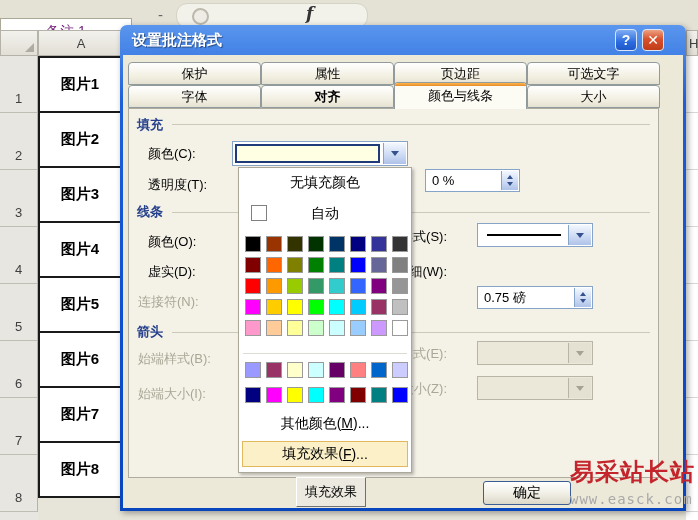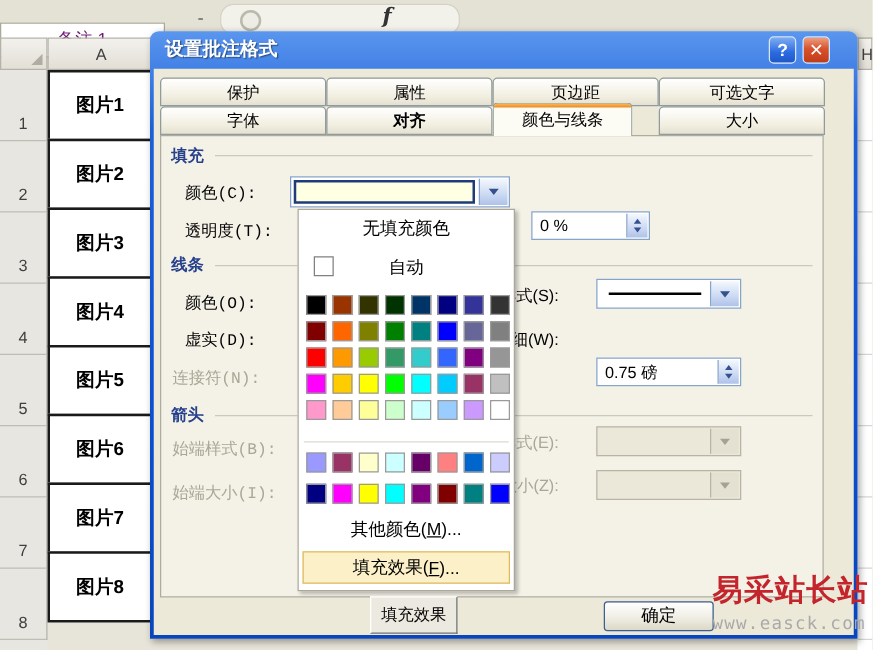--- a/index.html
+++ b/index.html
@@ -42,30 +42,30 @@
                 text-shadow:1px 1px 1px rgba(0,0,0,.45);}
   .titlebtn{top:4px;width:22px;height:22px;border-radius:4px;border:1px solid #D9E6F8;box-sizing:border-box;
             display:flex;align-items:center;justify-content:center;color:#fff;font-weight:bold;font-size:14px;cursor:default;}
   #btn-help{right:49px;background:linear-gradient(180deg,#7FADF2,#2B6BE0 60%,#1E58C8);}
   #btn-close{right:22px;background:linear-gradient(180deg,#ECA183,#D8512C 45%,#C03C17);}
 
   
   .tab{width:133px;height:23px;box-sizing:border-box;border:1px solid #919B9C;border-radius:4px 4px 0 0;
        background:linear-gradient(180deg,#FFFFFF,#F1EEDF 70%,#E4E1D2);
        display:flex;align-items:center;justify-content:center;font-size:13px;color:#000;}
-  #tab-active{width:112px;height:27px;box-sizing:border-box;border:1px solid #919B9C;border-bottom:none;
+  #tab-active{width:133px;height:27px;box-sizing:border-box;border:1px solid #919B9C;border-bottom:none;
        border-radius:4px 4px 0 0;background:#FCFBF4;z-index:3;
        display:flex;align-items:center;justify-content:center;font-size:13px;}
   #tab-active::before{content:"";position:absolute;left:0;right:0;top:0;height:3px;border-radius:4px 4px 0 0;
        background:linear-gradient(180deg,#FFB648,#E68B2C);}
   #tab-page{left:8px;top:83px;width:531px;height:370px;background:#F4F2E7;border:1px solid #AEACA0;box-sizing:border-box;z-index:2;}
 
   .gcaption{font-size:13px;font-weight:bold;color:#27418D;z-index:4;}
   .gsep{height:1px;background:#CCC9BB;z-index:3;}
-  .flabel{font-size:13px;color:#000;z-index:4;font-family:Liberation Mono, monospace;}
+  .flabel{font-size:13px;color:#000;z-index:4;}
   .flabel.dis{color:#A9A795;}
   .rlabel{width:147px;text-align:right;font-size:13px;color:#000;z-index:4;}
   .rlabel.dis{color:#A9A795;}
 
   
   .combo{box-sizing:border-box;border:1px solid #86A3C8;background:#fff;z-index:4;}
   .combo-btn{position:absolute;right:1px;top:1px;bottom:1px;width:22px;
              background:linear-gradient(180deg,#F4F8FE,#CBD9F3 60%,#AFC2E8);
              border-left:1px solid #86A3C8;display:flex;align-items:center;justify-content:center;}
   .tri-down{width:0;height:0;border-left:4px solid transparent;border-right:4px solid transparent;border-top:5px solid #33518D;}

